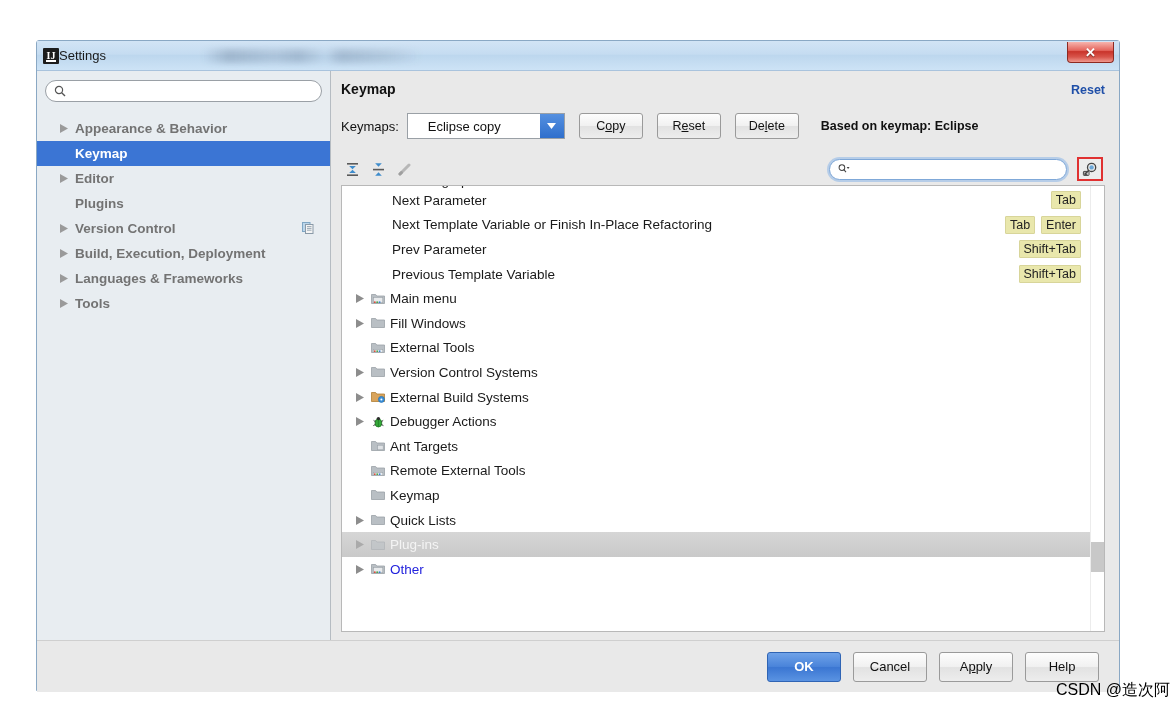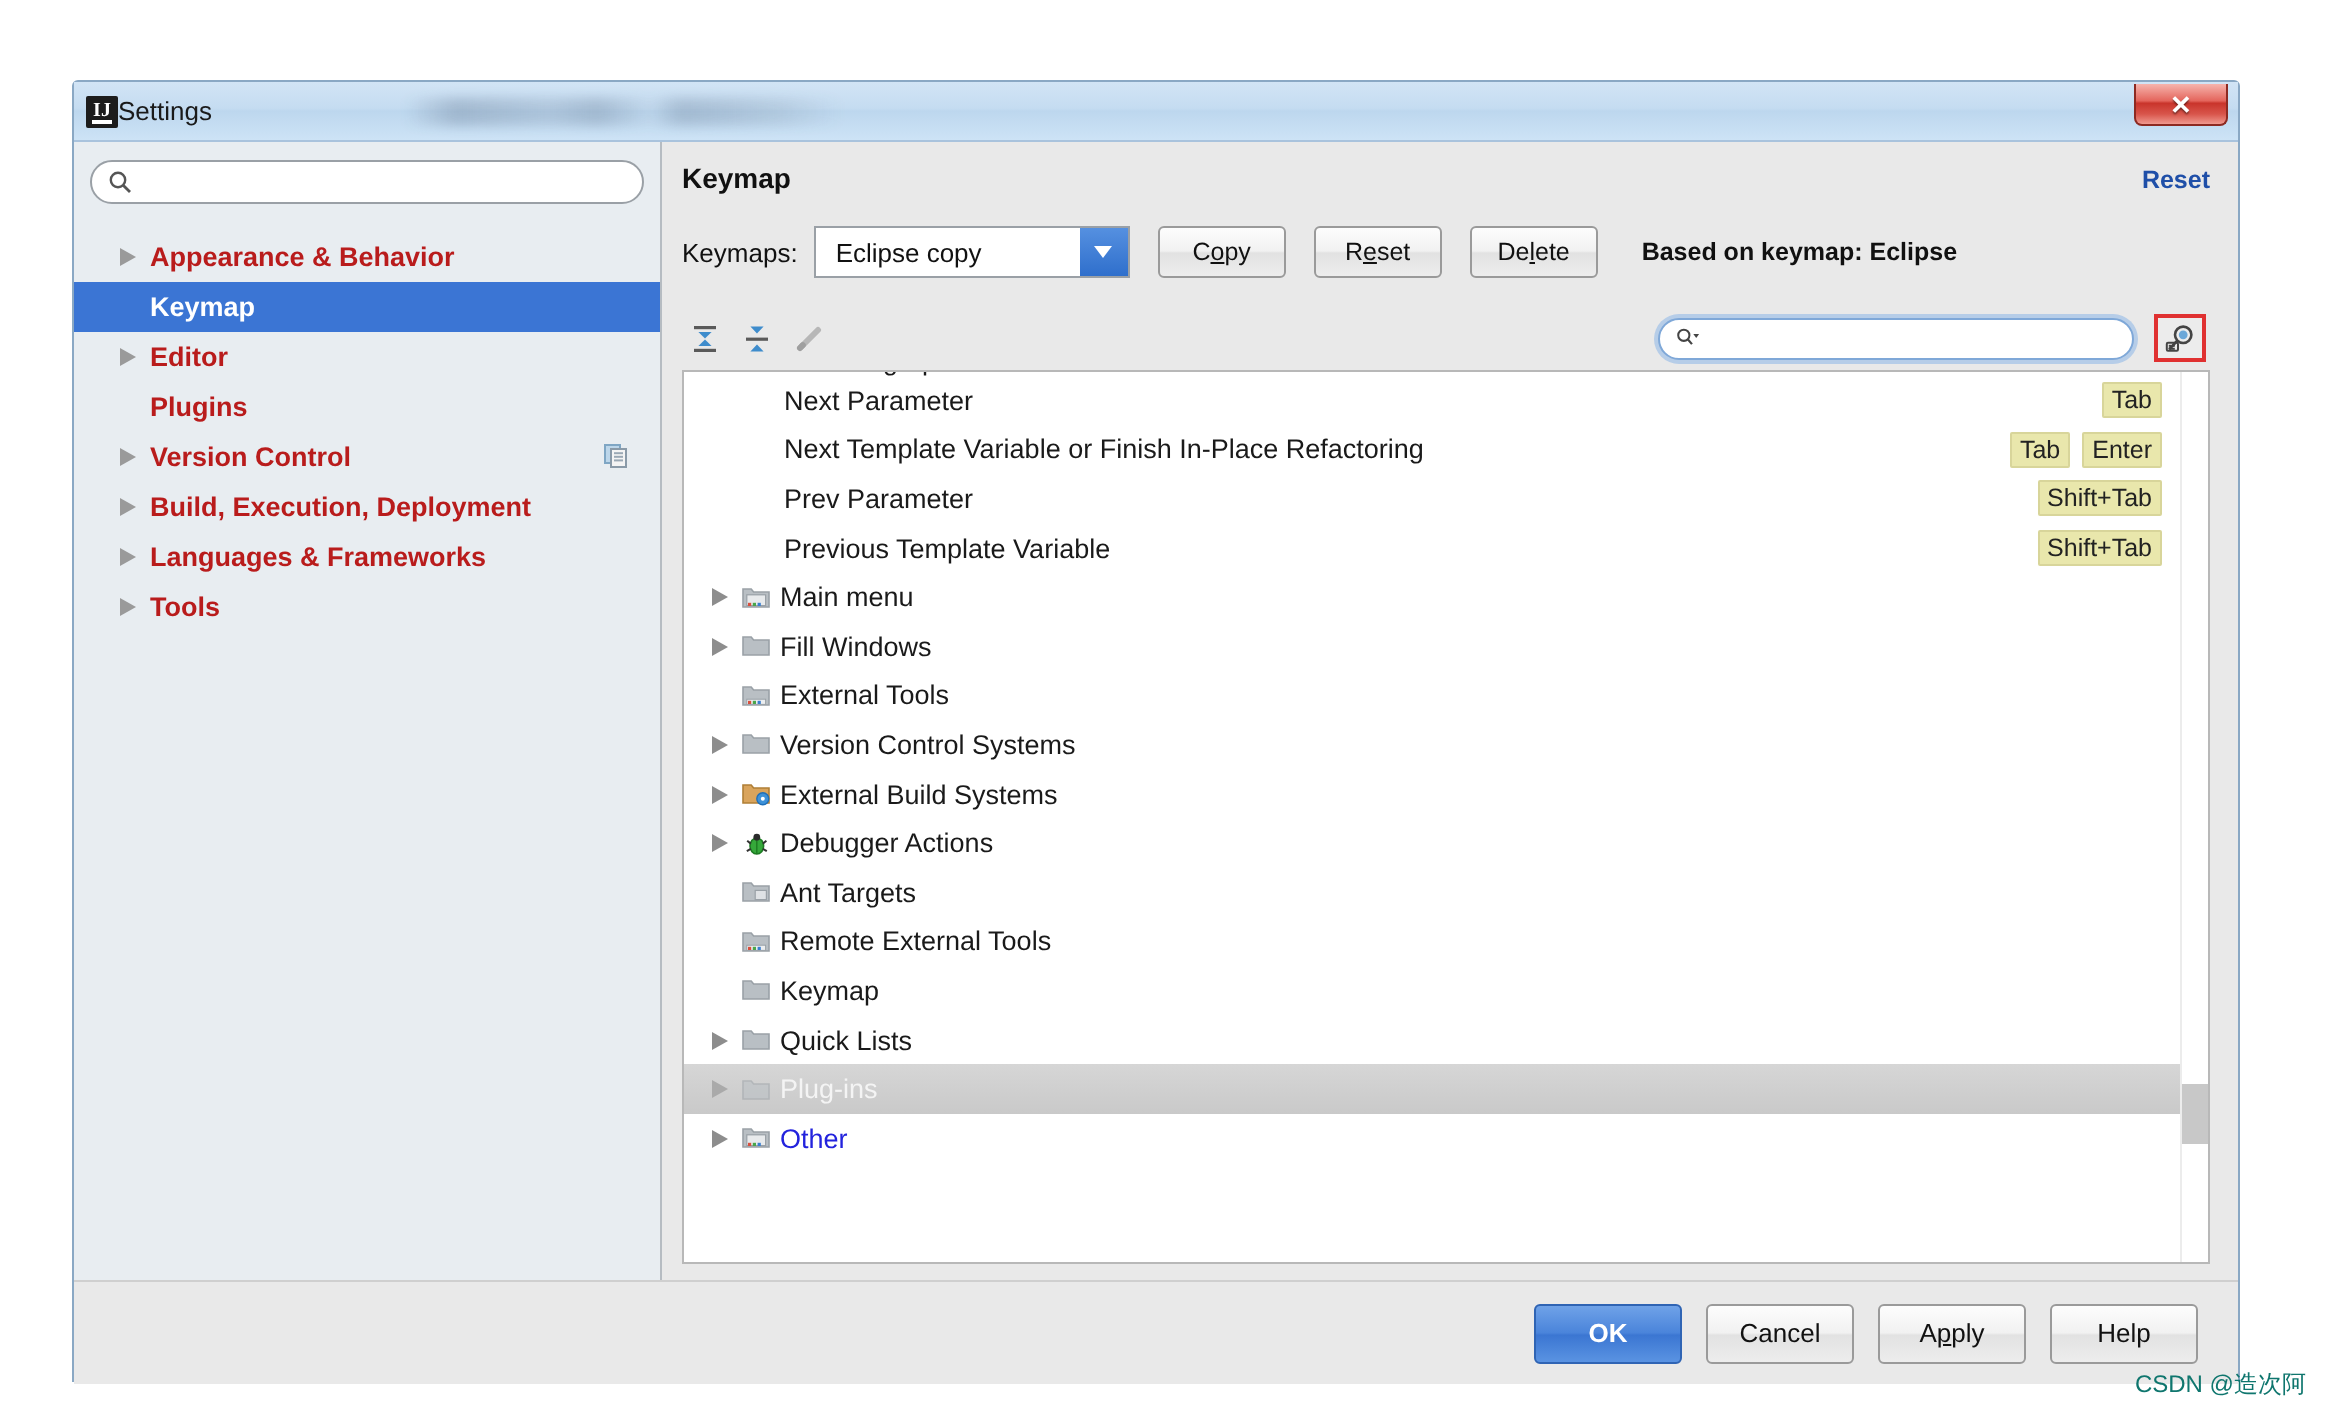--- a/index.html
+++ b/index.html
@@ -145,21 +145,21 @@
   }
 
   .tree-list { padding-top: 4px; }
   .tree-item {
     display: flex;
     align-items: center;
     height: 25px;
     padding-left: 20px;
     font-size: 13.5px;
     font-weight: bold;
-    color: #b91c1c;
+    color: #737373;
     cursor: default;
     position: relative;
   }
   .tree-item.selected {
     background: #3b75d4;
     color: #ffffff;
   }
   .arrow {
     width: 14px;
     flex: none;
@@ -220,21 +220,21 @@
     border: 1px solid #9aa0a6;
     background: #ffffff;
     box-sizing: border-box;
     align-items: stretch;
     cursor: pointer;
   }
   .combo-value {
     flex: 1;
     display: flex;
     align-items: center;
-    padding-left: 10px;
+    padding-left: 20px;
     font-size: 13px;
     color: #111;
   }
   .combo-arrow {
     width: 24px;
     background: linear-gradient(to bottom, #5590e0, #2f6fcc);
     display: flex;
     align-items: center;
     justify-content: center;
     flex: none;
@@ -407,24 +407,24 @@
     box-sizing: border-box;
   }
   .fbtn.primary {
     background: linear-gradient(to bottom, #6fa2e8 0%, #4a84da 48%, #3b76d2 52%, #5a93e2 100%);
     border: 1px solid #2f64b4;
     color: #ffffff;
     font-weight: bold;
   }
   .watermark {
     position: absolute;
-    right: 21px;
+    right: 4px;
     bottom: 2px;
-    font-size: 12px;
-    color: #0f766e;
+    font-size: 16px;
+    color: #000000;
     font-family: "Liberation Sans", sans-serif;
     white-space: nowrap;
   }
 </style>
 </head>
 <body>
 
 <div id="root">
 
   <div class="window">

